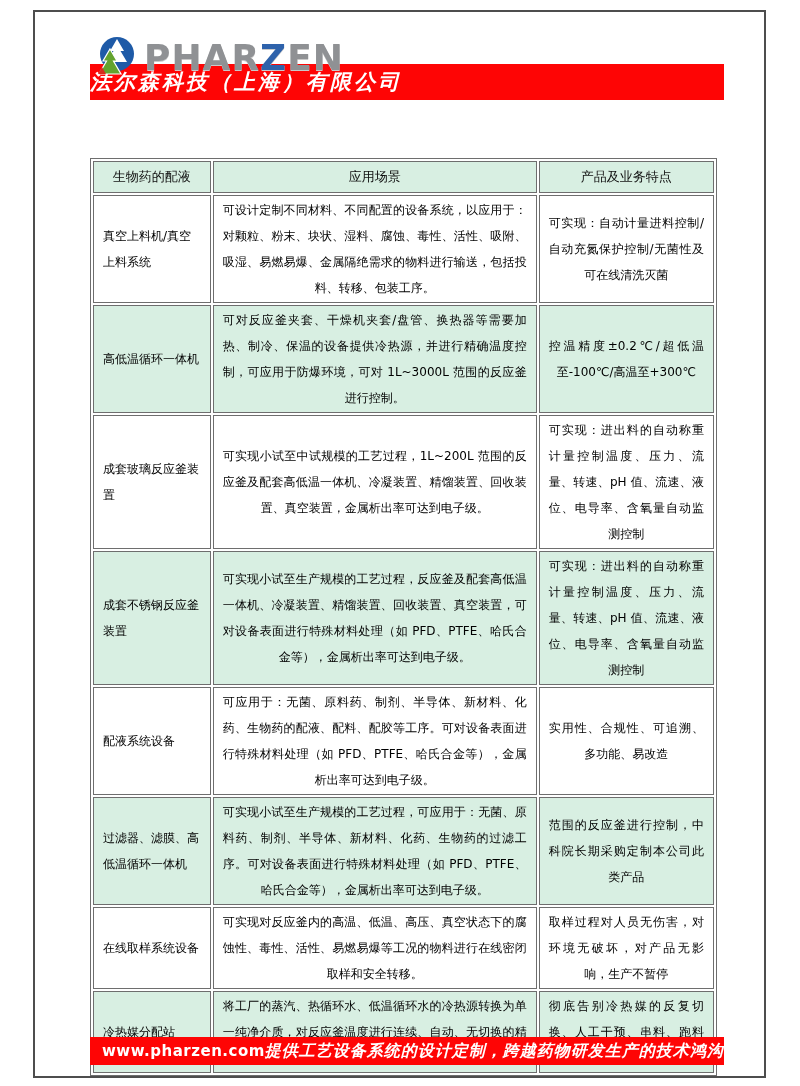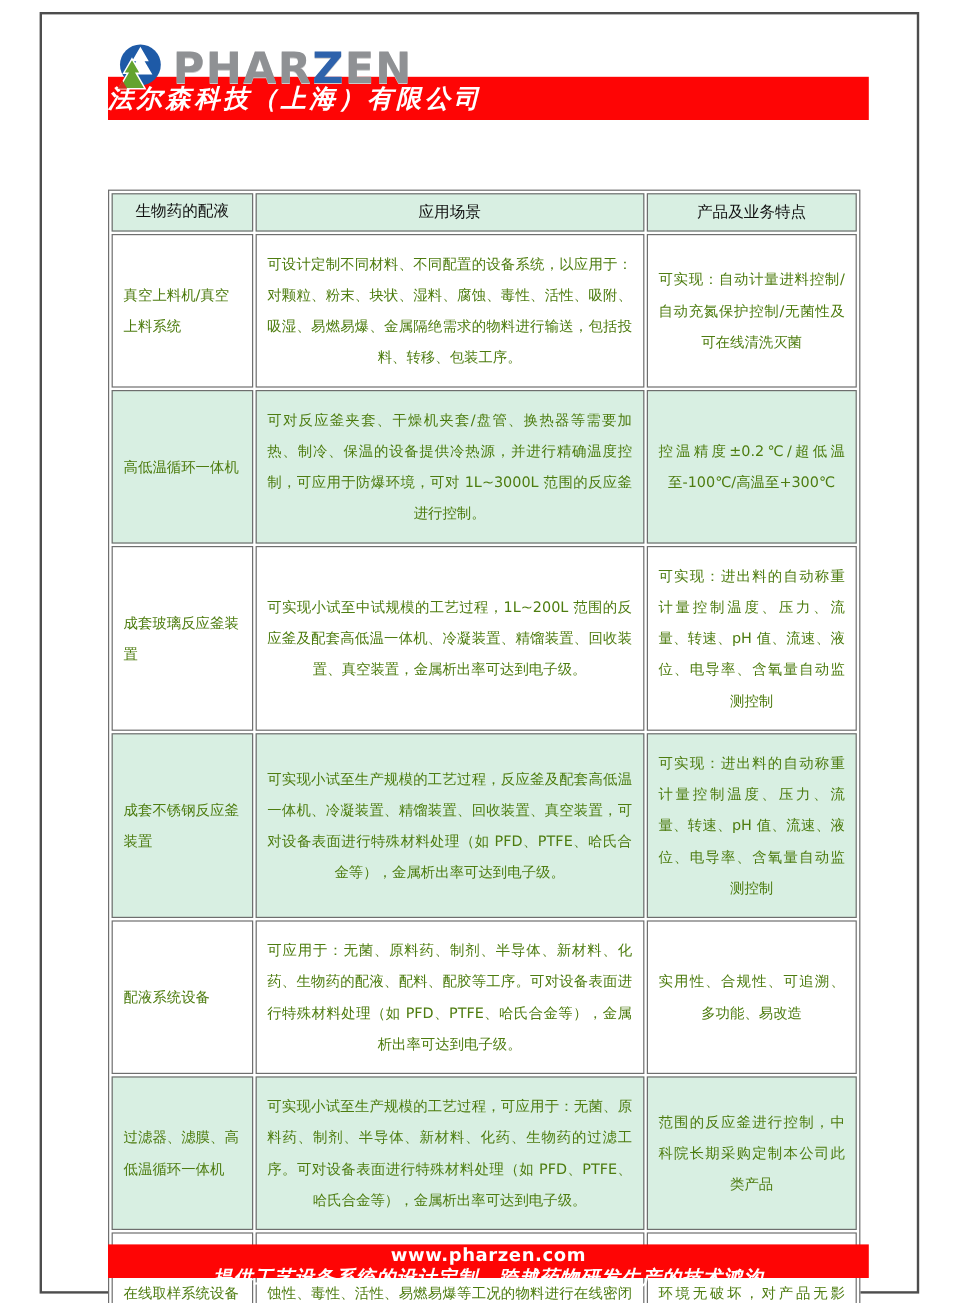--- a/index.html
+++ b/index.html
@@ -20,30 +20,30 @@
   
   .title-wrap{position:absolute;left:55px;top:120px;width:627px;text-align:center;z-index:1;}
   .doc-title{display:inline-block;background:#fb0606;color:#7e0b0b;font-weight:bold;font-size:14px;
              padding:1px 4px 2px 4px;letter-spacing:1px;}
 
   
   .main-table{position:absolute;left:55px;top:146px;width:627px;border-collapse:separate;border-spacing:2px;
               border:1px solid #6e6e6e;background:#fff;}
   .main-table th,.main-table td{border:1px solid #6e6e6e;font-weight:normal;vertical-align:middle;}
   .main-table th{background:#d8efe2;font-size:13px;color:#111;height:26px;padding:2px 4px;text-align:center;}
-  .main-table td{font-size:12px;color:#4d7c0f;line-height:26px;padding:11px 9px;margin-top:32px;}
+  .main-table td{font-size:12px;color:#000000;line-height:26px;padding:1px 9px;margin-top:32px;}
   .col-name{width:102px;text-align:left;font-size:13px;line-height:24px;}
   .col-scenario{width:318px;text-align:justify;text-align-last:center;}
   .col-features{width:161px;text-align:justify;text-align-last:center;}
   .main-table tbody tr:nth-child(even) td{background:#d8efe2;}
   .main-table tbody tr:nth-child(odd) td{background:#ffffff;}
 
   
   .footer-bar{position:absolute;left:55px;top:1025px;width:634px;height:28px;background:#fe0505;
-              display:flex;align-items:center;justify-content:space-between;padding:0 12px;box-sizing:border-box;flex-direction:column;}
+              display:flex;align-items:center;justify-content:space-between;padding:0 12px;box-sizing:border-box;}
   .footer-site{color:#fff;font-weight:bold;font-size:15px;letter-spacing:0.5px;}
   .footer-tagline{color:#fff;font-family:"DejaVu Serif",serif;font-style:italic;font-weight:bold;
                   font-size:16px;letter-spacing:1px;white-space:nowrap;}
 </style>
 </head>
 <body>
 
 <div class="page-frame">
 
   <div class="logo-block">

